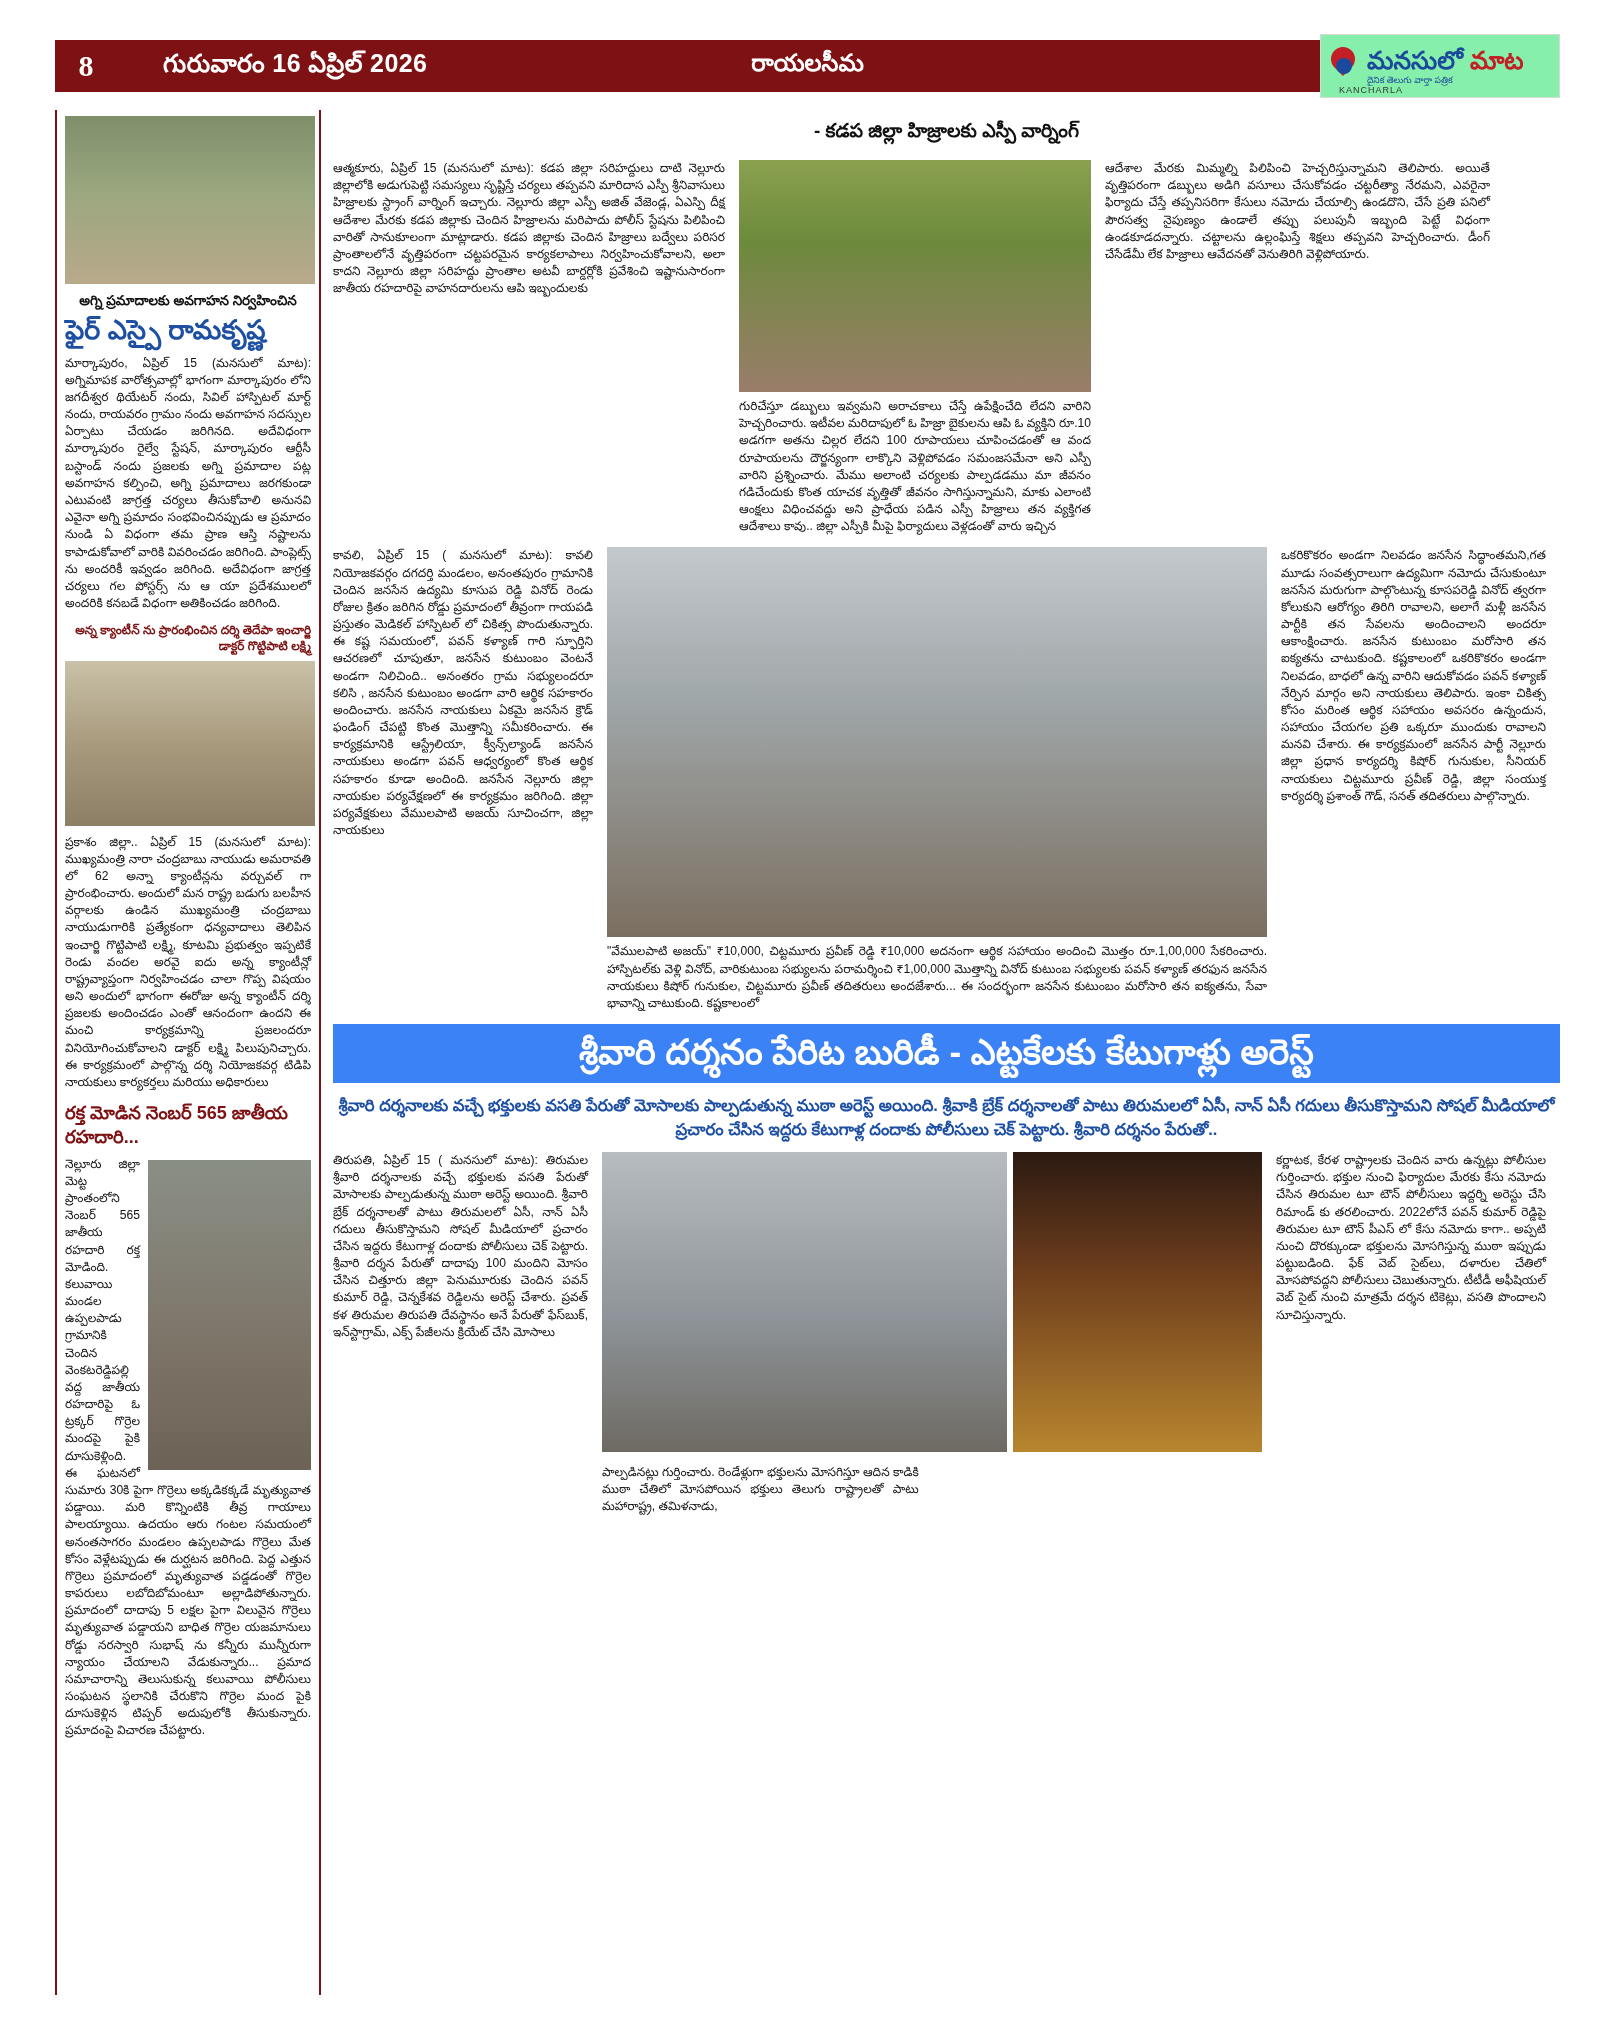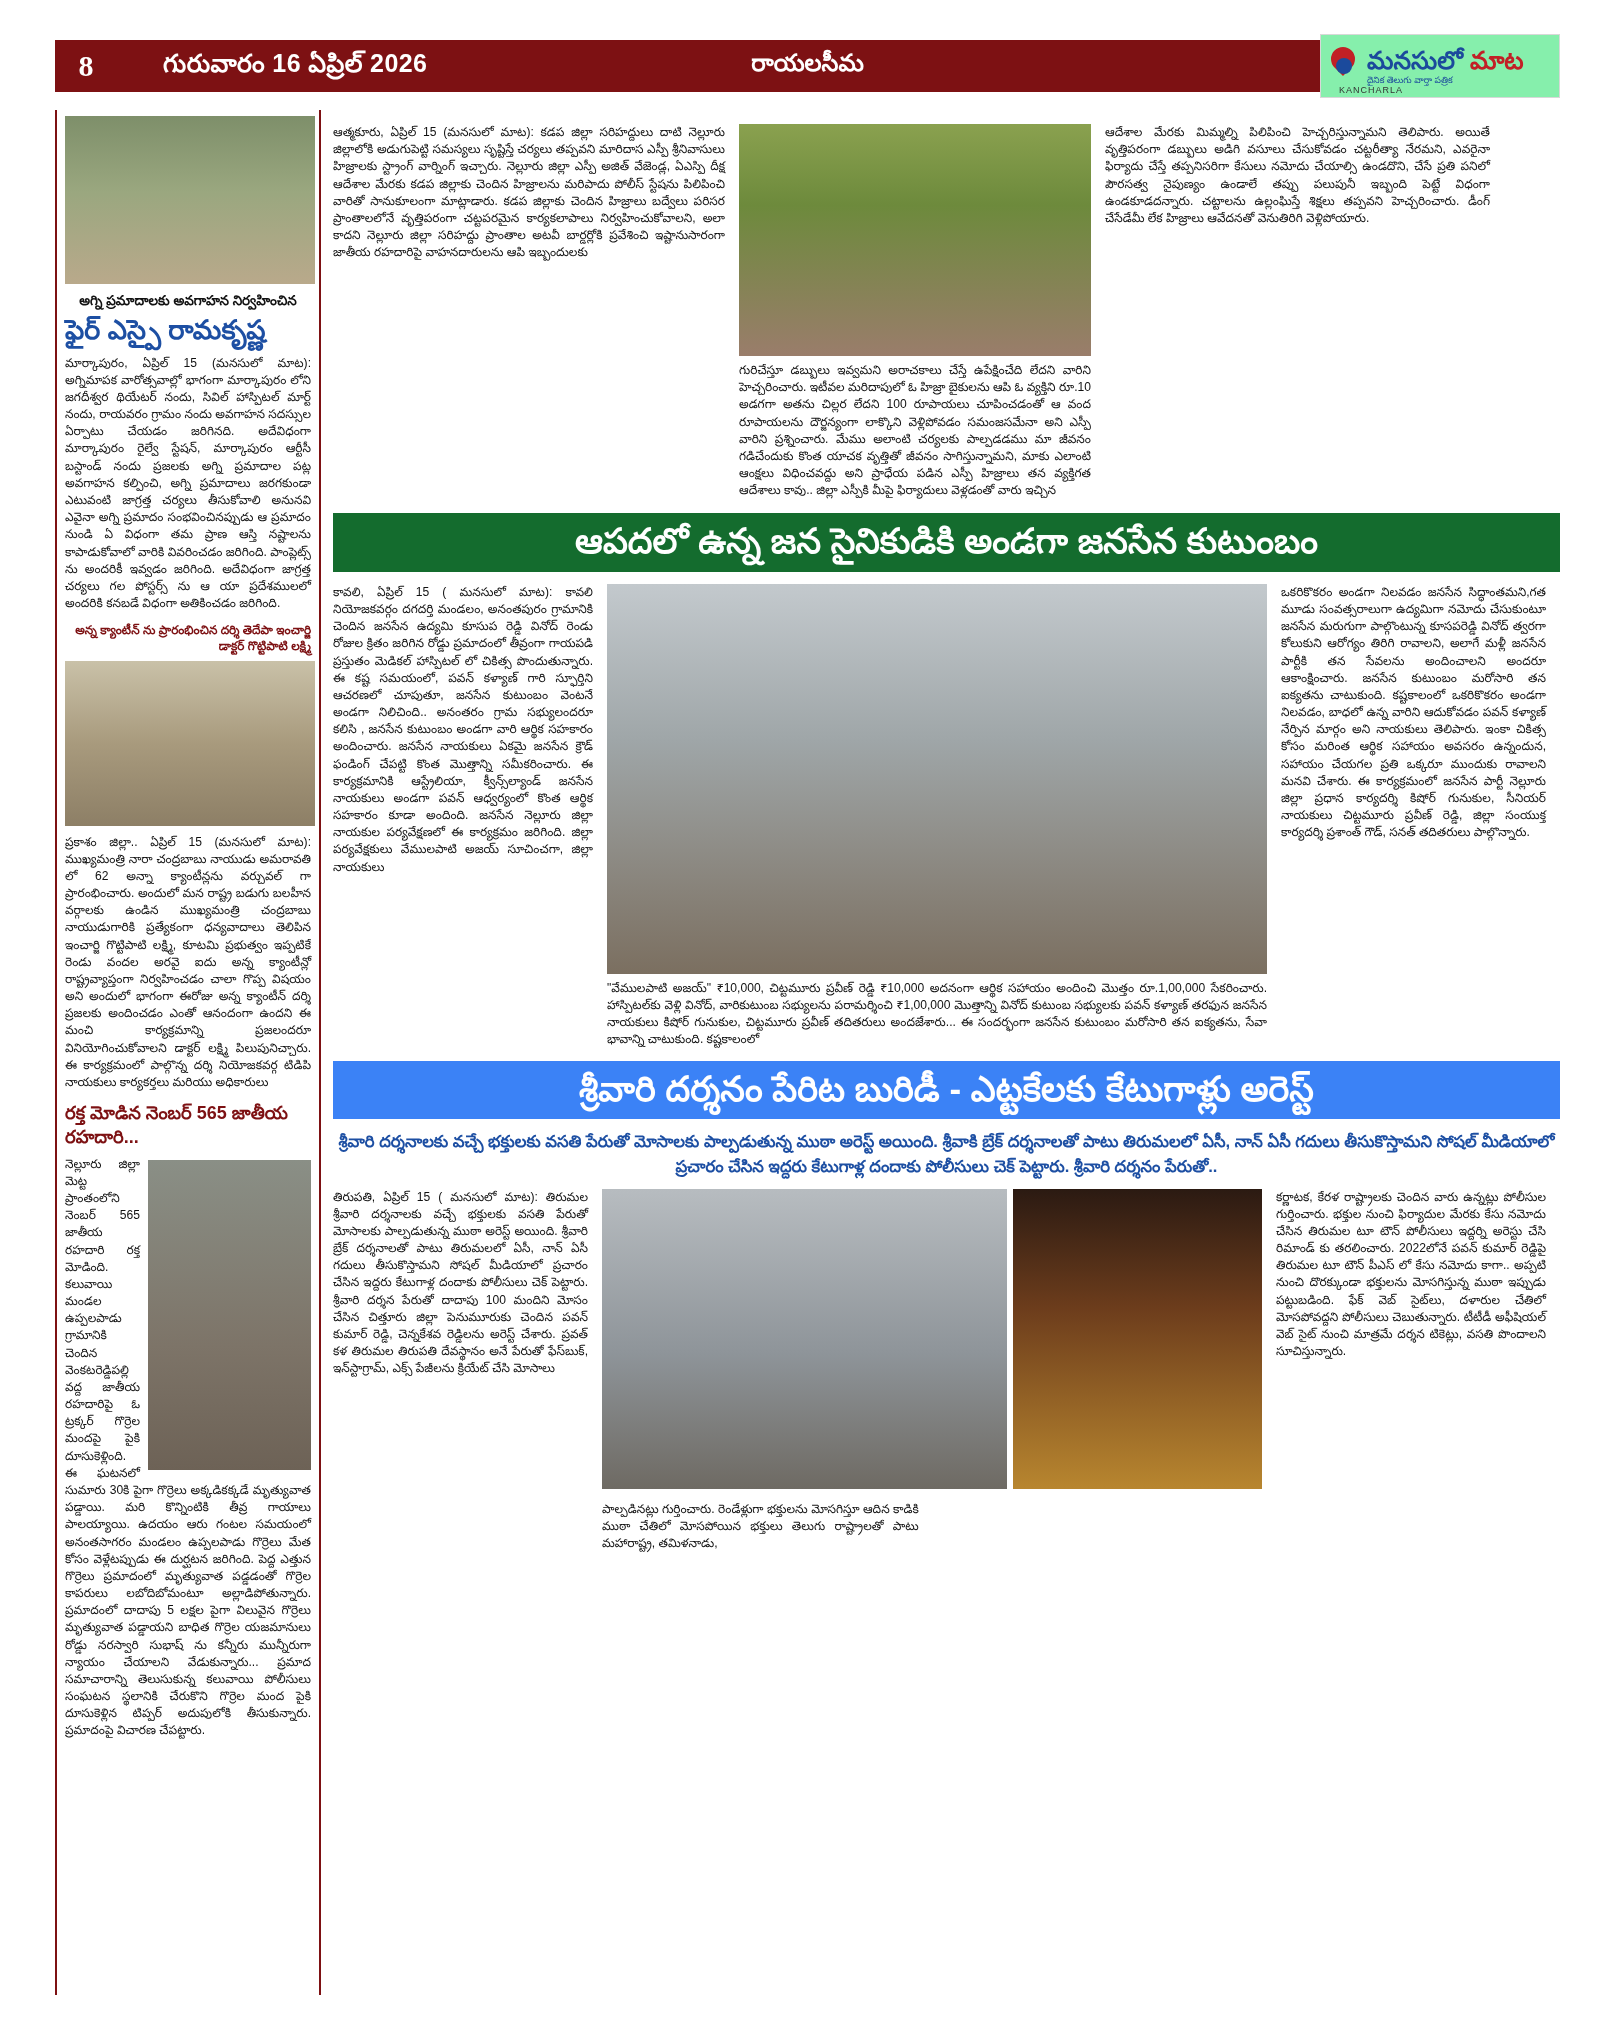--- a/index.html
+++ b/index.html
@@ -270,39 +270,39 @@
           <div class="ph-label">sheep-accident-highway-photo</div>
         </div>
         <div class="body-text tel">నెల్లూరు జిల్లా మెట్ట ప్రాంతంలోని నెంబర్ 565 జాతీయ రహదారి రక్త మోడింది. కలువాయి మండల ఉప్పలపాడు గ్రామానికి చెందిన వెంకటరెడ్డిపల్లి వద్ద జాతీయ రహదారిపై ఓ ట్రక్కర్ గొర్రెల మందపై పైకి దూసుకెళ్లింది. ఈ ఘటనలో సుమారు 30కి పైగా గొర్రెలు అక్కడికక్కడే మృత్యువాత పడ్డాయి. మరి కొన్నింటికి తీవ్ర గాయాలు పాలయ్యాయి. ఉదయం ఆరు గంటల సమయంలో అనంతసాగరం మండలం ఉప్పలపాడు గొర్రెలు మేత కోసం వెళ్లేటప్పుడు ఈ దుర్ఘటన జరిగింది. పెద్ద ఎత్తున గొర్రెలు ప్రమాదంలో మృత్యువాత పడ్డడంతో గొర్రెల కాపరులు లబోదిబోమంటూ అల్లాడిపోతున్నారు. ప్రమాదంలో దాదాపు 5 లక్షల పైగా విలువైన గొర్రెలు మృత్యువాత పడ్డాయని బాధిత గొర్రెల యజమానులు రోడ్డు నరస్వారి సుభాష్ ను కన్నీరు మున్నీరుగా న్యాయం చేయాలని వేడుకున్నారు... ప్రమాద సమాచారాన్ని తెలుసుకున్న కలువాయి పోలీసులు సంఘటన స్థలానికి చేరుకొని గొర్రెల మంద పైకి దూసుకెళ్లిన టిప్పర్ అదుపులోకి తీసుకున్నారు. ప్రమాదంపై విచారణ చేపట్టారు.</div>
       </div>
 
     </div>
 
     <div class="right-area">
 
       <div class="story">
+        <div class="sub-right tel">- కడప జిల్లా హిజ్రాలకు ఎస్పీ వార్నింగ్</div>
 
         <div class="cols3" style="margin-top:14px;">
           <div class="col" style="width:392px;">
             <div class="body-text tel">ఆత్మకూరు, ఏప్రిల్ 15 (మనసులో మాట): కడప జిల్లా సరిహద్దులు దాటి నెల్లూరు జిల్లాలోకి అడుగుపెట్టి సమస్యలు సృష్టిస్తే చర్యలు తప్పవని మారిదాస ఎస్పీ శ్రీనివాసులు హిజ్రాలకు స్ట్రాంగ్ వార్నింగ్ ఇచ్చారు. నెల్లూరు జిల్లా ఎస్పీ అజిత్ వేజెండ్ల, ఏఎస్పి దీక్ష ఆదేశాల మేరకు కడప జిల్లాకు చెందిన హిజ్రాలను మరిపాదు పోలీస్ స్టేషను పిలిపించి వారితో సానుకూలంగా మాట్లాడారు. కడప జిల్లాకు చెందిన హిజ్రాలు బద్వేలు పరిసర ప్రాంతాలలోనే వృత్తిపరంగా చట్టపరమైన కార్యకలాపాలు నిర్వహించుకోవాలని, అలా కాదని నెల్లూరు జిల్లా సరిహద్దు ప్రాంతాల అటవీ బార్డర్లోకి ప్రవేశించి ఇష్టానుసారంగా జాతీయ రహదారిపై వాహనదారులను ఆపి ఇబ్బందులకు</div>
           </div>
           <div class="col" style="width:352px;">
             <div class="photo s1-photo">
               <div class="ph-label">police-officer-with-women-photo</div>
             </div>
             <div class="body-text tel">గురిచేస్తూ డబ్బులు ఇవ్వమని అరాచకాలు చేస్తే ఉపేక్షించేది లేదని వారిని హెచ్చరించారు. ఇటీవల మరిదాపులో ఓ హిజ్రా బైకులను ఆపి ఓ వ్యక్తిని రూ.10 అడగగా అతను చిల్లర లేదని 100 రూపాయలు చూపించడంతో ఆ వంద రూపాయలను దౌర్జన్యంగా లాక్కొని వెళ్లిపోవడం సమంజసమేనా అని ఎస్పీ వారిని ప్రశ్నించారు. మేము అలాంటి చర్యలకు పాల్పడడము మా జీవనం గడిచేందుకు కొంత యాచక వృత్తితో జీవనం సాగిస్తున్నామని, మాకు ఎలాంటి ఆంక్షలు విధించవద్దు అని ప్రాధేయ పడిన ఎస్పీ హిజ్రాలు తన వ్యక్తిగత ఆదేశాలు కావు.. జిల్లా ఎస్పీకి మీపై ఫిర్యాదులు వెళ్లడంతో వారు ఇచ్చిన</div>
           </div>
           <div class="col" style="width:385px;">
             <div class="body-text tel">ఆదేశాల మేరకు మిమ్మల్ని పిలిపించి హెచ్చరిస్తున్నామని తెలిపారు. అయితే వృత్తిపరంగా డబ్బులు అడిగి వసూలు చేసుకోవడం చట్టరీత్యా నేరమని, ఎవరైనా ఫిర్యాదు చేస్తే తప్పనిసరిగా కేసులు నమోదు చేయాల్సి ఉండదొని, చేసే ప్రతి పనిలో పౌరసత్వ నైపుణ్యం ఉండాలే తప్పు పలుపునీ ఇబ్బంది పెట్టే విధంగా ఉండకూడదన్నారు. చట్టాలను ఉల్లంఘిస్తే శిక్షలు తప్పవని హెచ్చరించారు. డీంగ్ చేసేడేమీ లేక హిజ్రాలు ఆవేదనతో వెనుతిరిగి వెళ్లిపోయారు.</div>
           </div>
         </div>
       </div>
 
       <div class="story">
-        <div class="banner2 tel">ఆపదలో ఉన్న జన సైనికుడికి అండగా జనసేన కుటుంబం</div>
 
         <div class="cols3" style="margin-top:12px;">
           <div class="col" style="width:260px;">
             <div class="body-text tel">కావలి, ఏప్రిల్ 15 ( మనసులో మాట): కావలి నియోజకవర్గం దగదర్తి మండలం, అనంతపురం గ్రామానికి చెందిన జనసేన ఉద్యమి కూసుప రెడ్డి వినోద్ రెండు రోజుల క్రితం జరిగిన రోడ్డు ప్రమాదంలో తీవ్రంగా గాయపడి ప్రస్తుతం మెడికల్ హాస్పిటల్ లో చికిత్స పొందుతున్నారు. ఈ కష్ట సమయంలో, పవన్ కళ్యాణ్ గారి స్ఫూర్తిని ఆచరణలో చూపుతూ, జనసేన కుటుంబం వెంటనే అండగా నిలిచింది.. అనంతరం గ్రామ సభ్యులందరూ కలిసి , జనసేన కుటుంబం అండగా వారి ఆర్థిక సహకారం అందించారు. జనసేన నాయకులు ఏకమై జనసేన క్రౌడ్ ఫండింగ్ చేపట్టి కొంత మొత్తాన్ని సమీకరించారు. ఈ కార్యక్రమానికి ఆస్ట్రేలియా, క్వీన్స్‌ల్యాండ్ జనసేన నాయకులు అండగా పవన్ ఆధ్వర్యంలో కొంత ఆర్థిక సహకారం కూడా అందింది. జనసేన నెల్లూరు జిల్లా నాయకుల పర్యవేక్షణలో ఈ కార్యక్రమం జరిగింది. జిల్లా పర్యవేక్షకులు వేములపాటి అజయ్ సూచించగా, జిల్లా నాయకులు</div>
           </div>
           <div class="col" style="width:660px;">
             <div class="photo s2-photo">
               <div class="ph-label">janasena-cheque-handover-photo</div>
             </div>
             <div class="body-text tel" style="margin-top:6px;">"వేములపాటి అజయ్" ₹10,000, చిట్టమూరు ప్రవీణ్ రెడ్డి ₹10,000 అదనంగా ఆర్థిక సహాయం అందించి మొత్తం రూ.1,00,000 సేకరించారు. హాస్పిటల్‌కు వెళ్లి వినోద్, వారికుటుంబ సభ్యులను పరామర్శించి ₹1,00,000 మొత్తాన్ని వినోద్ కుటుంబ సభ్యులకు పవన్ కళ్యాణ్ తరఫున జనసేన నాయకులు కిషోర్ గునుకుల, చిట్టమూరు ప్రవీణ్ తదితరులు అందజేశారు... ఈ సందర్భంగా జనసేన కుటుంబం మరోసారి తన ఐక్యతను, సేవా భావాన్ని చాటుకుంది. కష్టకాలంలో</div>

